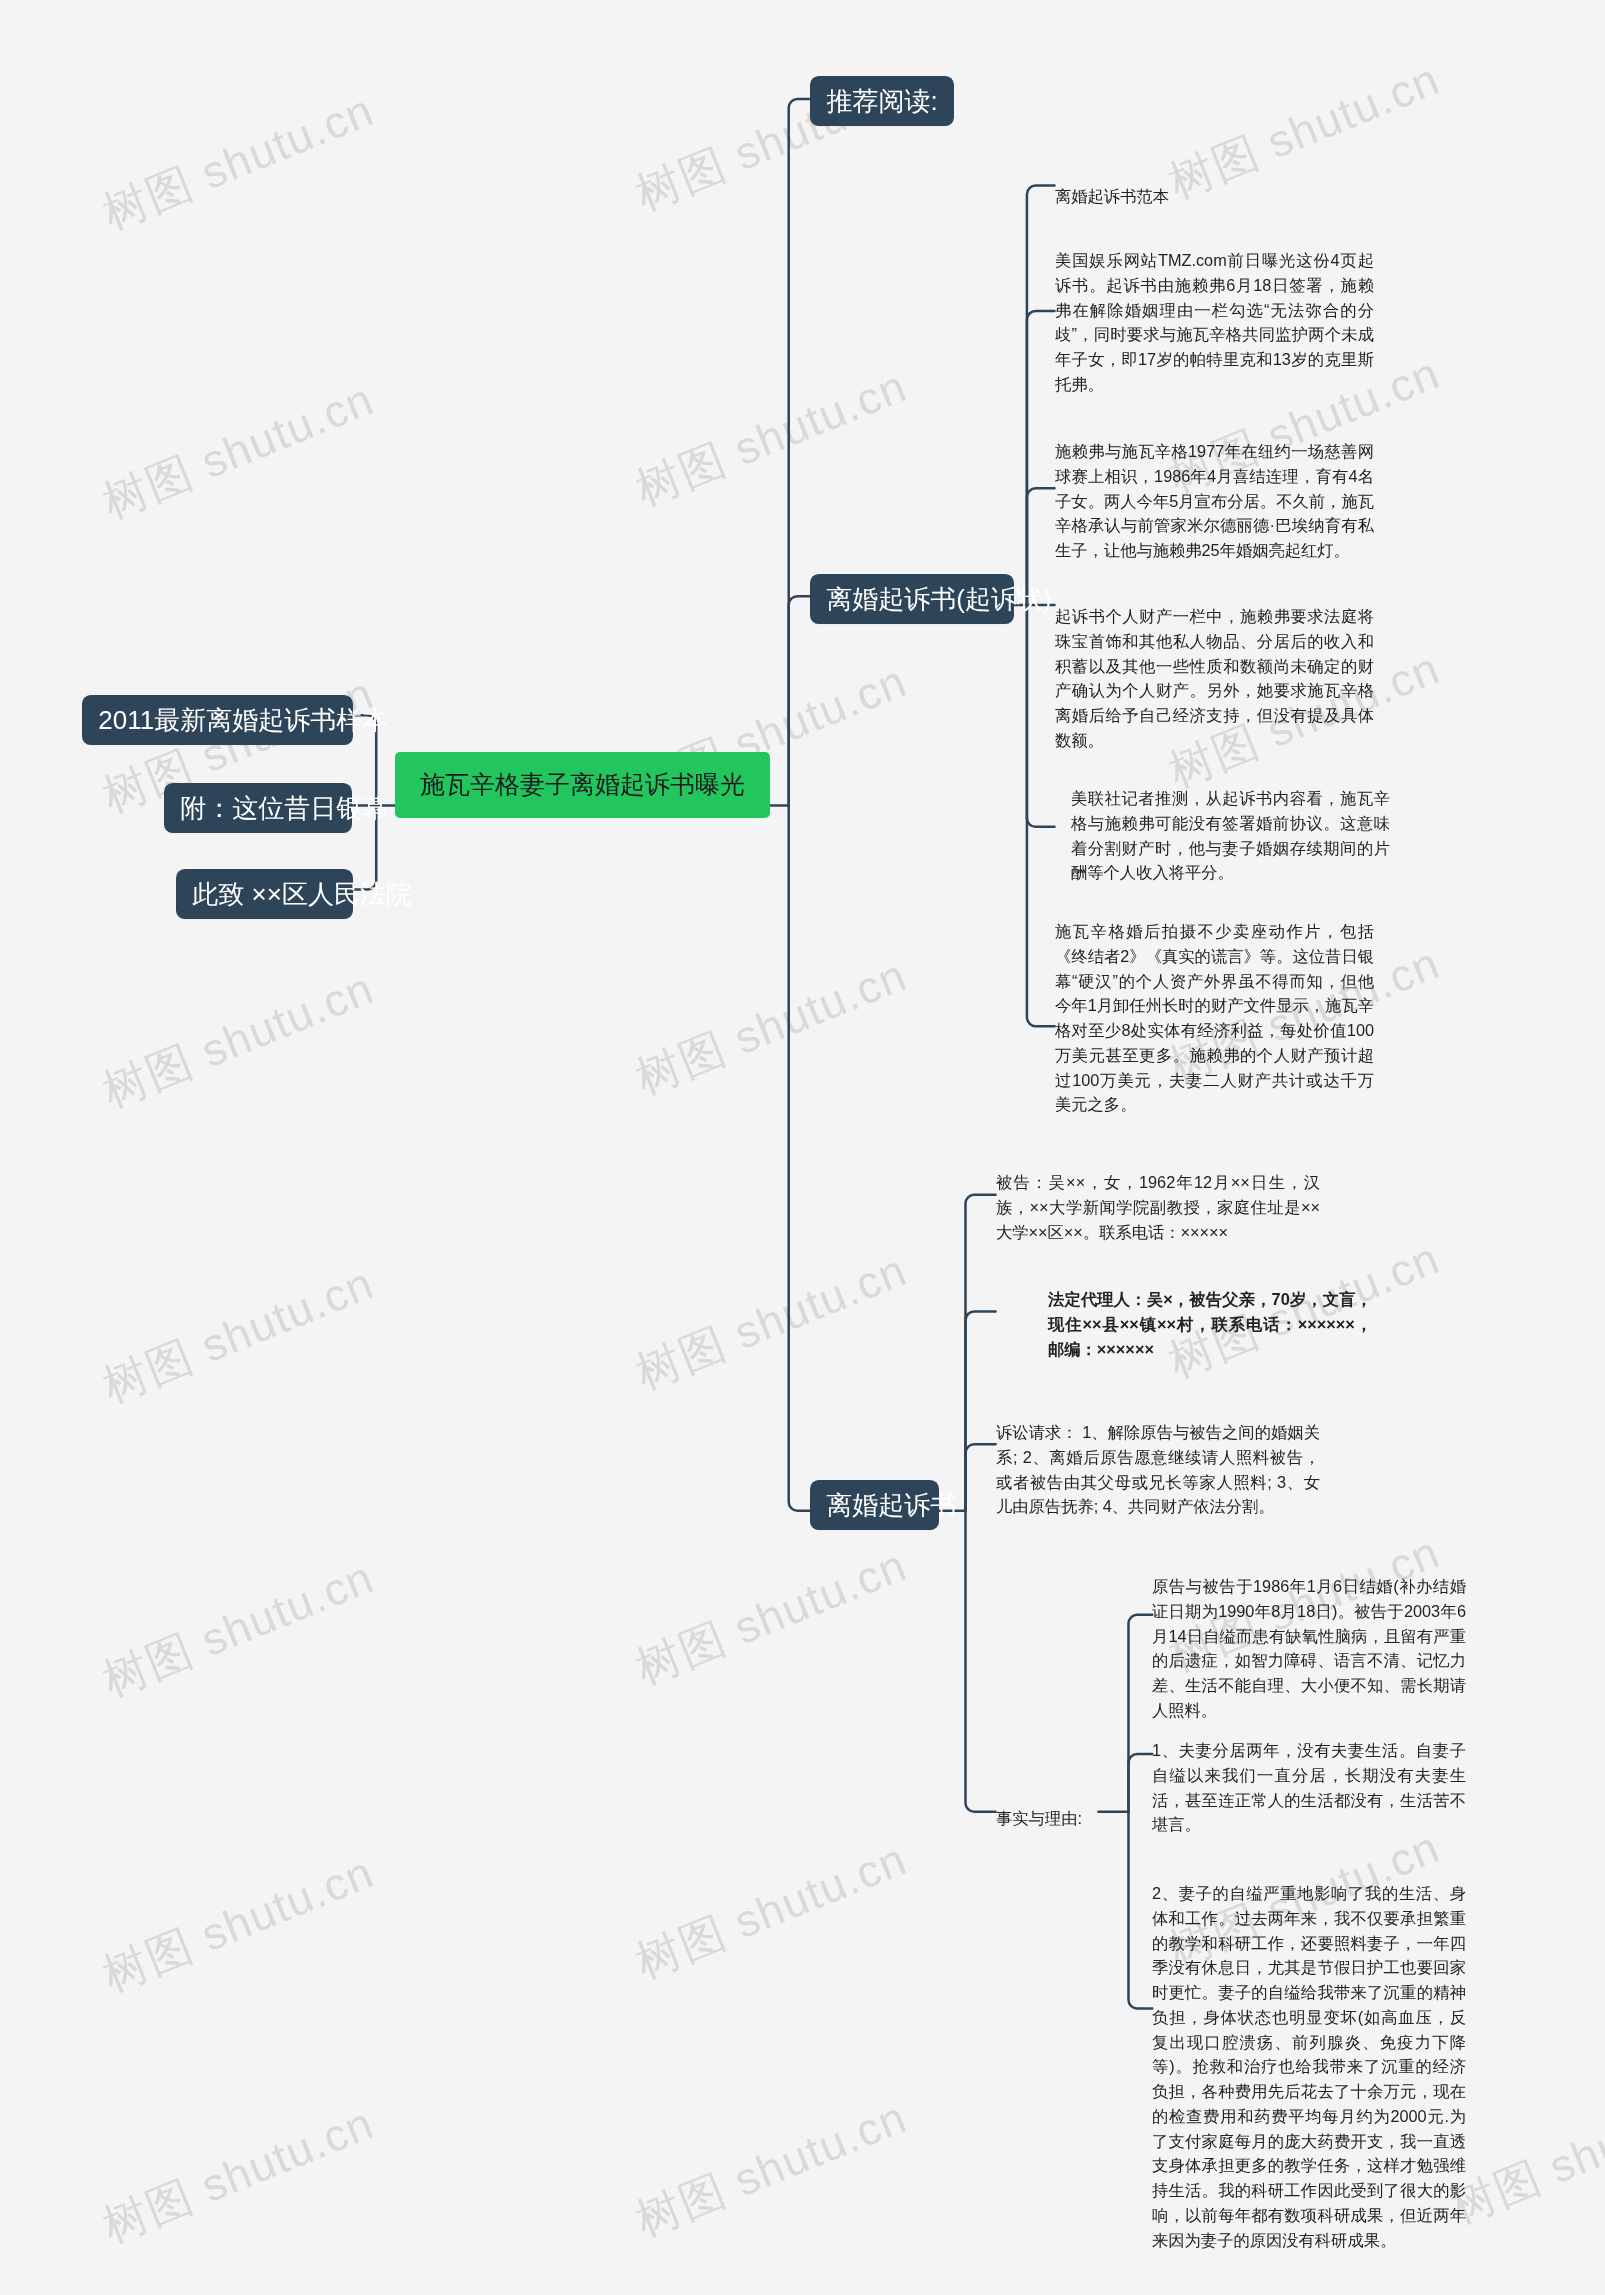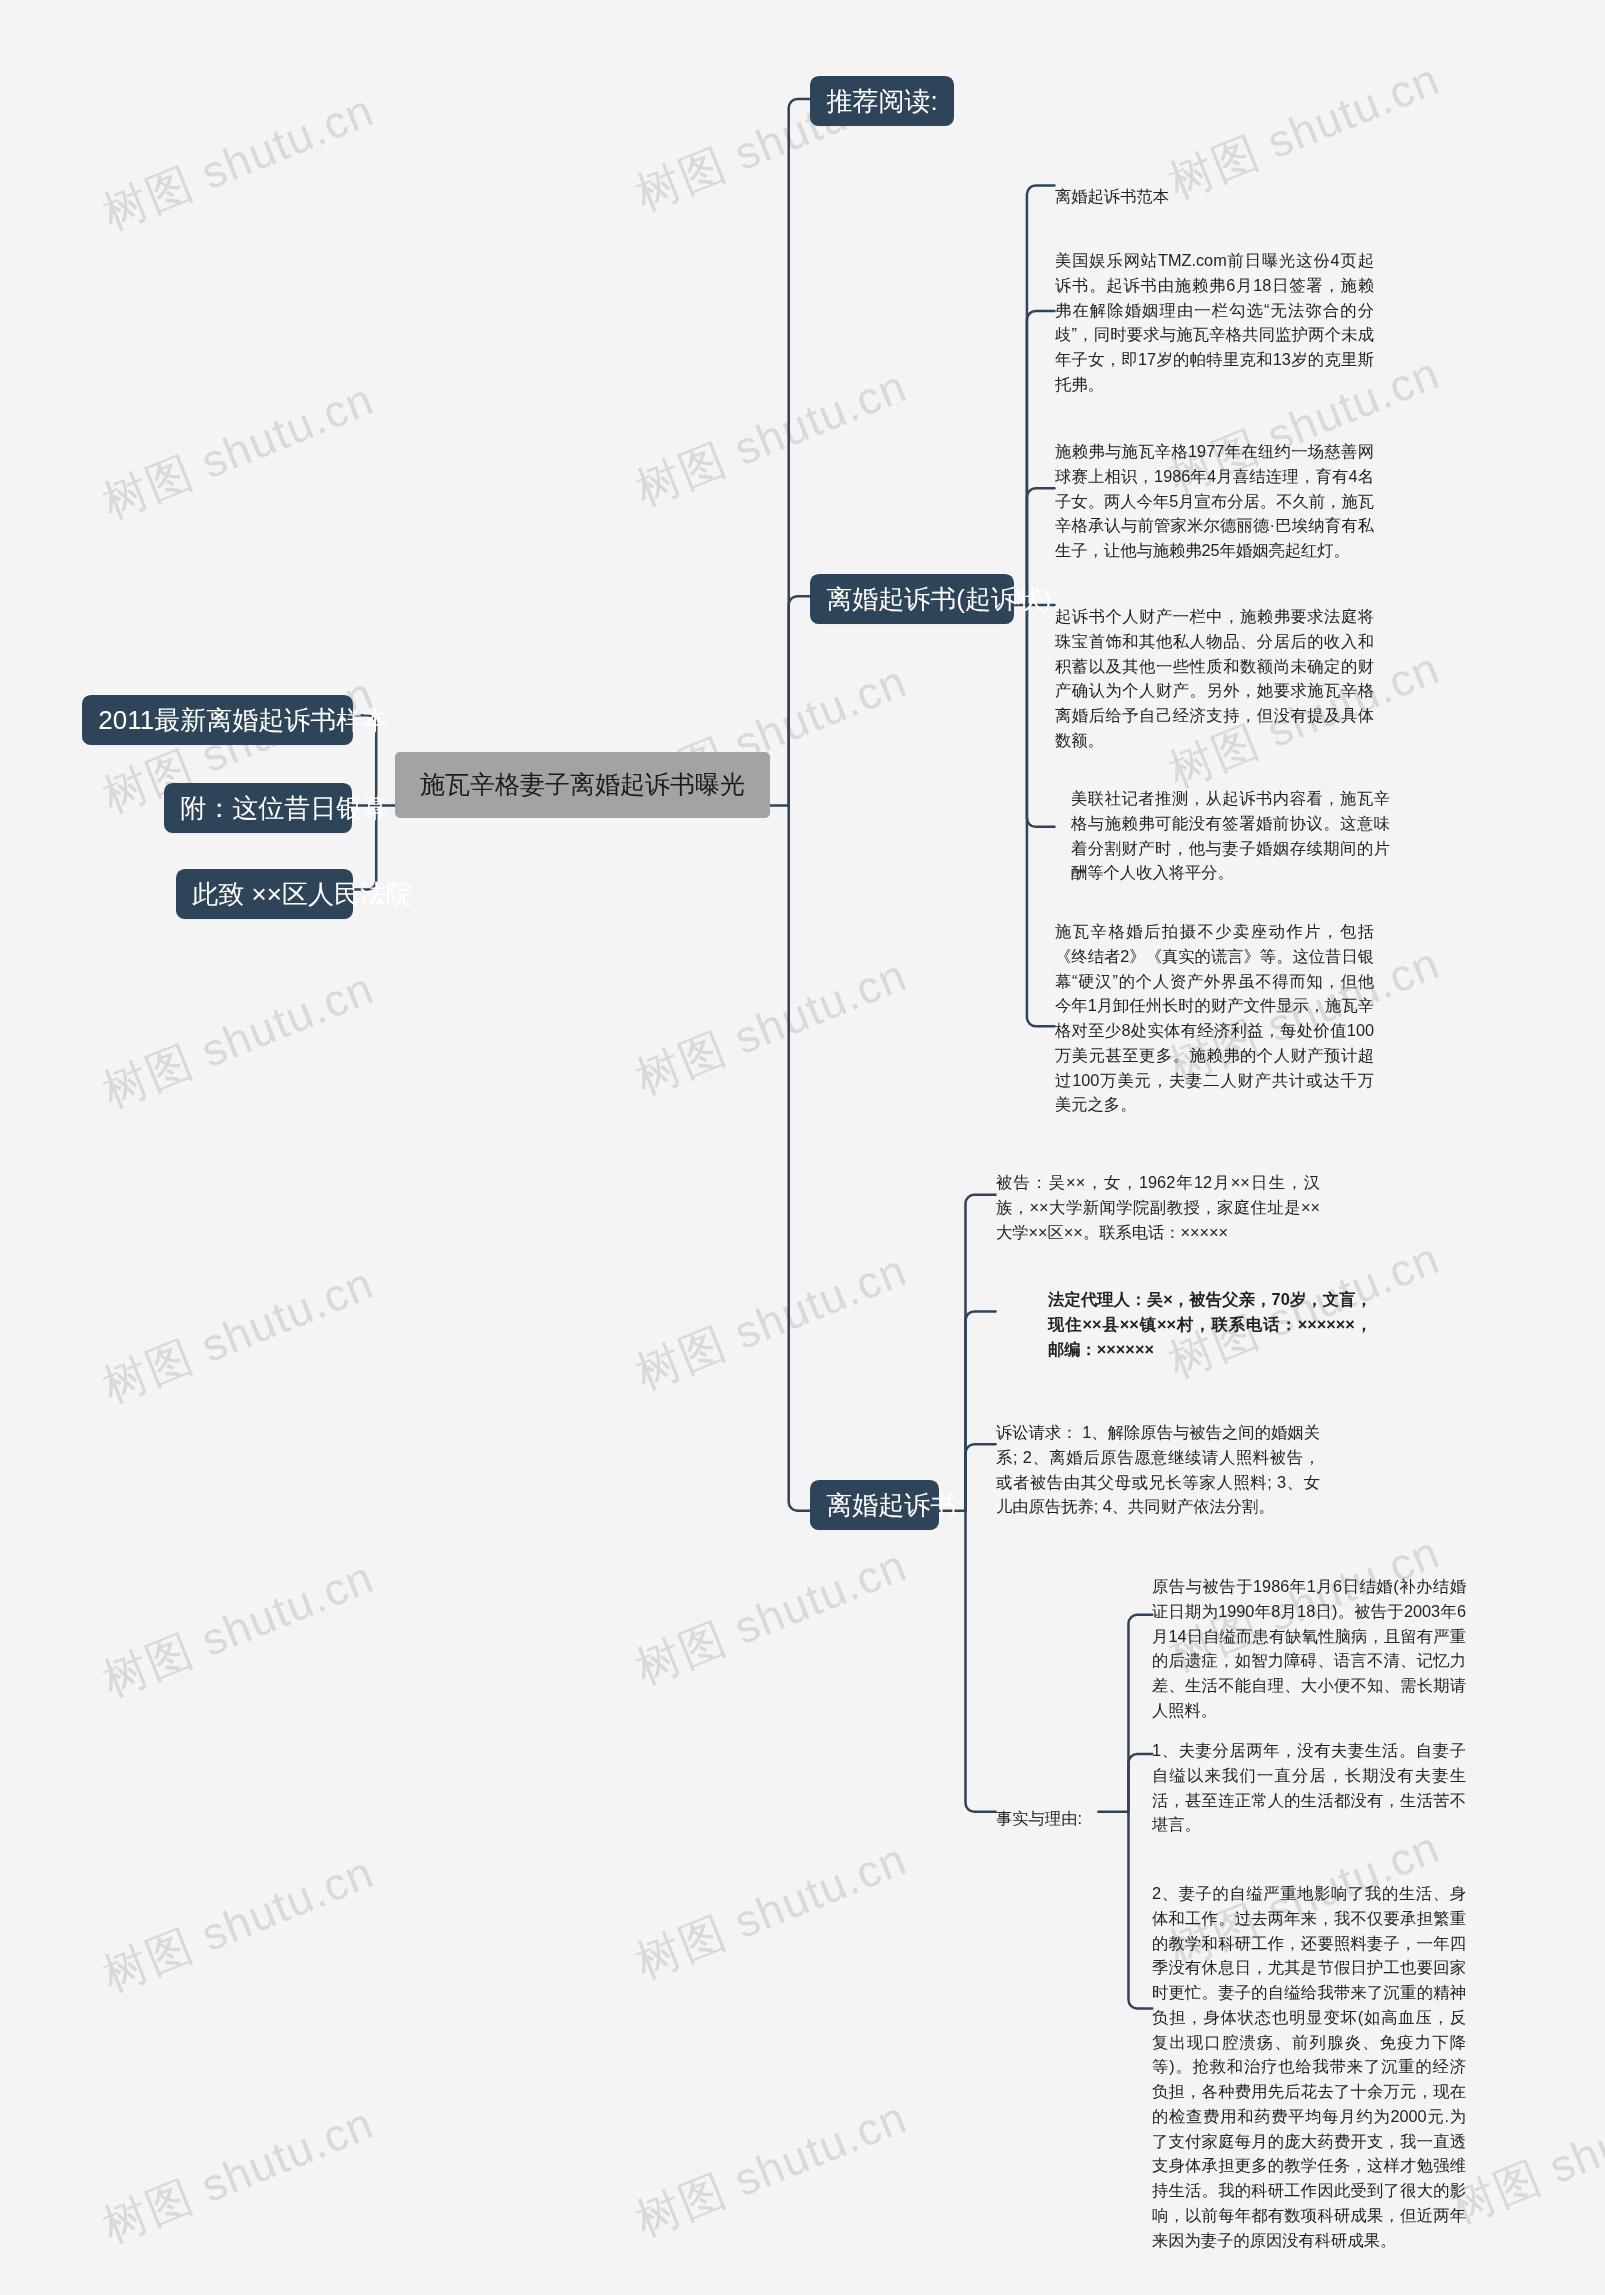--- a/index.html
+++ b/index.html
@@ -22,21 +22,21 @@
   #wires{position:absolute;inset:0;z-index:1;}
   
   .node{position:absolute;z-index:3;box-sizing:border-box;}
   .pill{
     background:#2e4459;color:#ffffff;border-radius:8.8px;
     font-size:26px;line-height:1.25;
     padding:8.8px 16.3px;text-align:center;white-space:nowrap;
     box-shadow:0 0.6px 0 rgba(0,0,0,.06);
   }
   .root{
-    background:#a3a3a3;color:#1b1b1b;border-radius:5px;
+    background:#22c55e;color:#1b1b1b;border-radius:5px;
     font-size:25px;line-height:1.35;font-weight:400;
     padding:16.3px 19px;text-align:center;
   }
   .leaf{
     color:#222;font-size:16.3px;line-height:1.52;
     text-align:justify;background:transparent;
     letter-spacing:0px;word-break:break-all;
   }
   .leaf.nowrap{white-space:nowrap;margin-top:9px;}
 </style>

